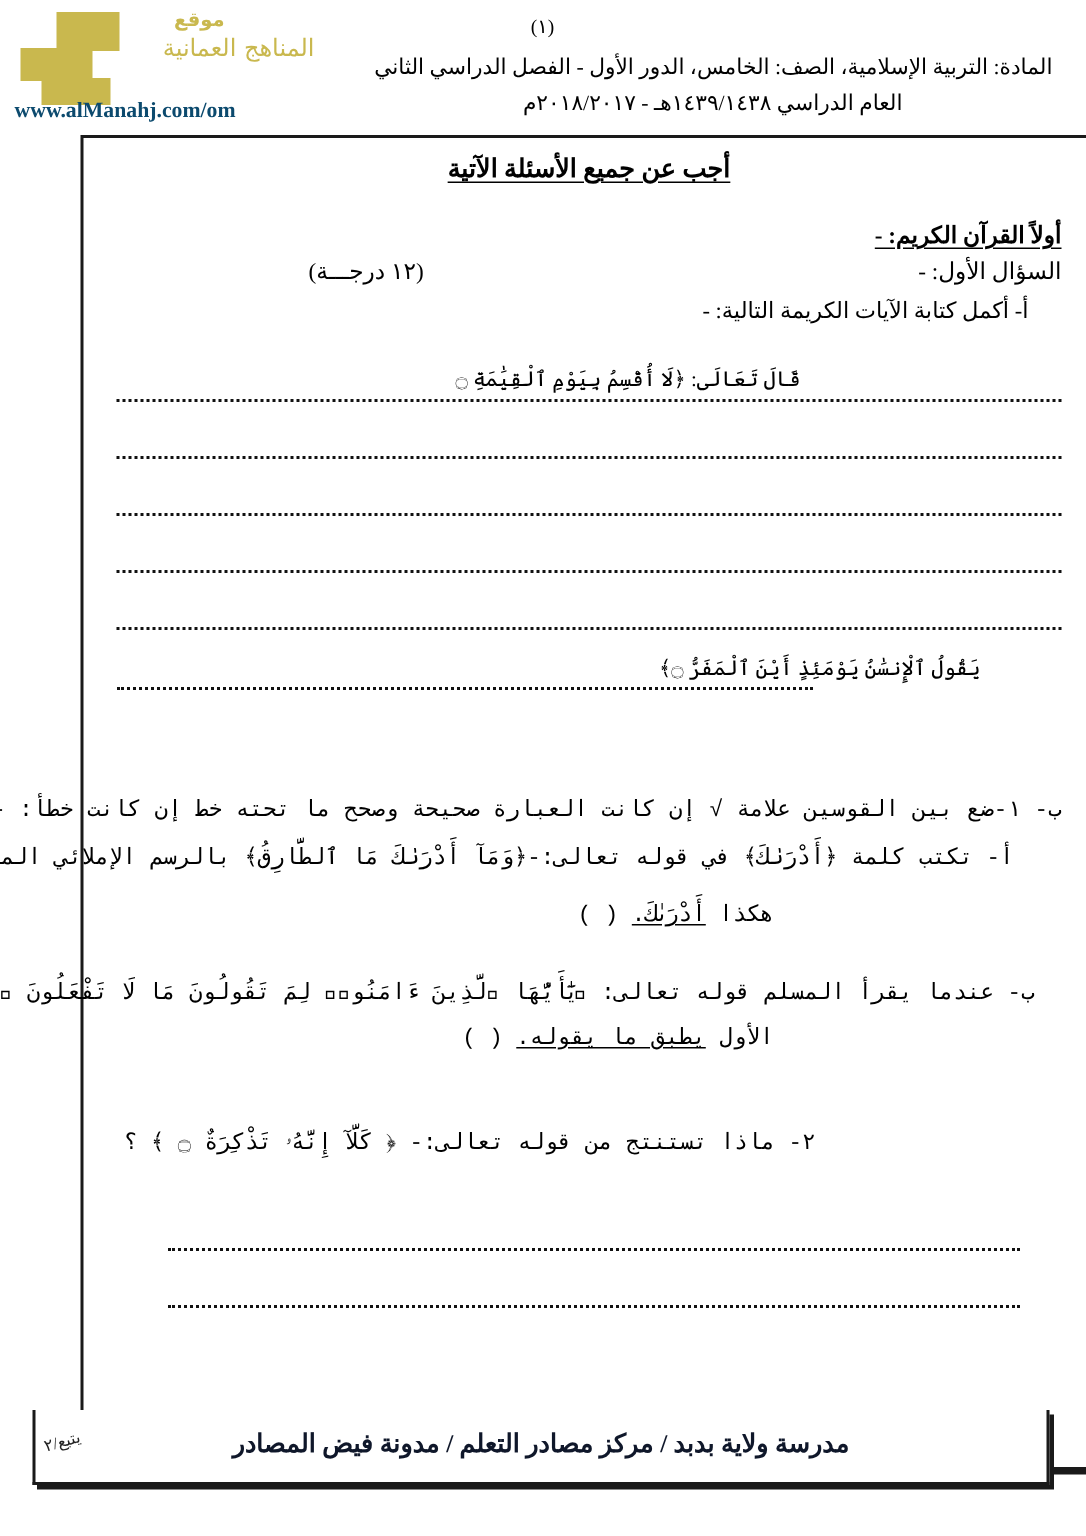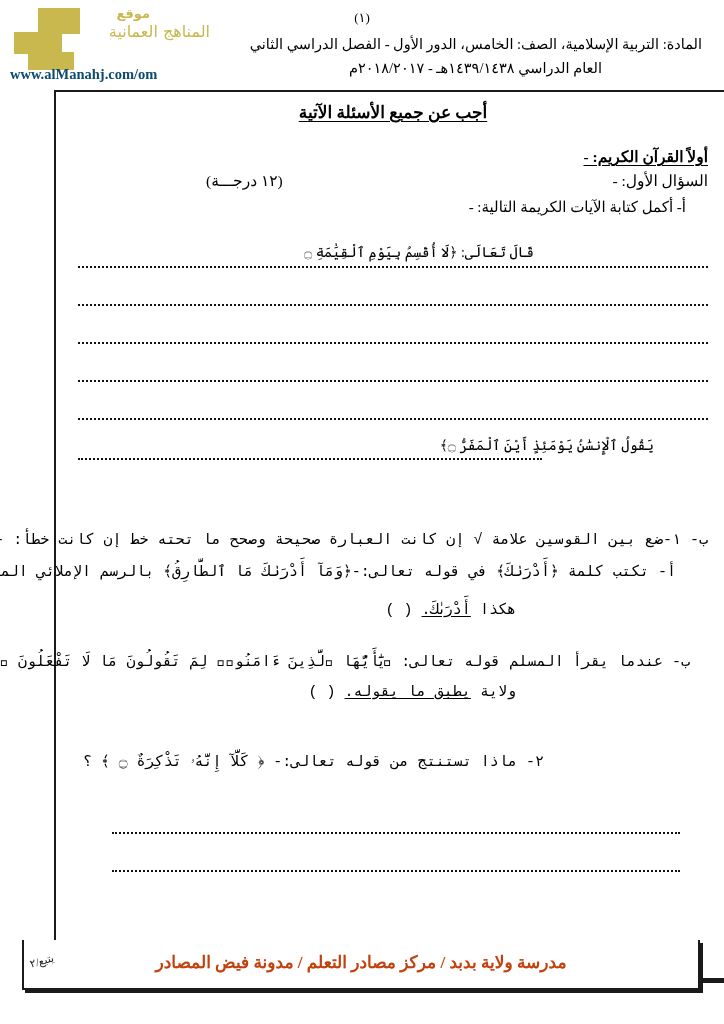--- a/index.html
+++ b/index.html
@@ -229,21 +229,21 @@
     direction: rtl;
   }
   .footer-text {
     position: absolute;
     left: 0; right: 0;
     top: 12px;
     text-align: center;
     font-family: "Liberation Serif", "DejaVu Serif", serif;
     font-size: 17px;
     font-weight: bold;
-    color: #c2410c;
+    color: #0f172a;
   }
   .footer-continued {
     position: absolute;
     left: 6px;
     top: 18px;
     font-family: "Liberation Serif", "DejaVu Serif", serif;
     font-size: 11px;
     color: #222;
     transform: rotate(-16deg);
     transform-origin: left center;
@@ -302,21 +302,21 @@
 
     <div class="qtext b1-a-answer">
       <span>هكذا</span>
       <span class="uline">أَدْرَىٰكَ.</span>
       <span>(          )</span>
     </div>
 
     <div class="qtext b-line">ب- عندما يقرأ المسلم قوله تعالى: ﴿يَٰٓأَيُّهَا ٱلَّذِينَ ءَامَنُوا۟ لِمَ تَقُولُونَ مَا لَا تَفْعَلُونَ ﴾</div>
 
     <div class="qtext b-answer">
-      <span>ولاية</span>
+      <span>الأول</span>
       <span class="uline">يطبق ما يقوله.</span>
       <span>(          )</span>
     </div>
 
     <div class="qtext q2-line">٢- ماذا تستنتج من قوله تعالى:-  ﴿ كَلَّآ إِنَّهُۥ تَذْكِرَةٌ ۝ ﴾ ؟</div>
 
     <div class="dotline dl-7"></div>
     <div class="dotline dl-8"></div>
 
   </div>

